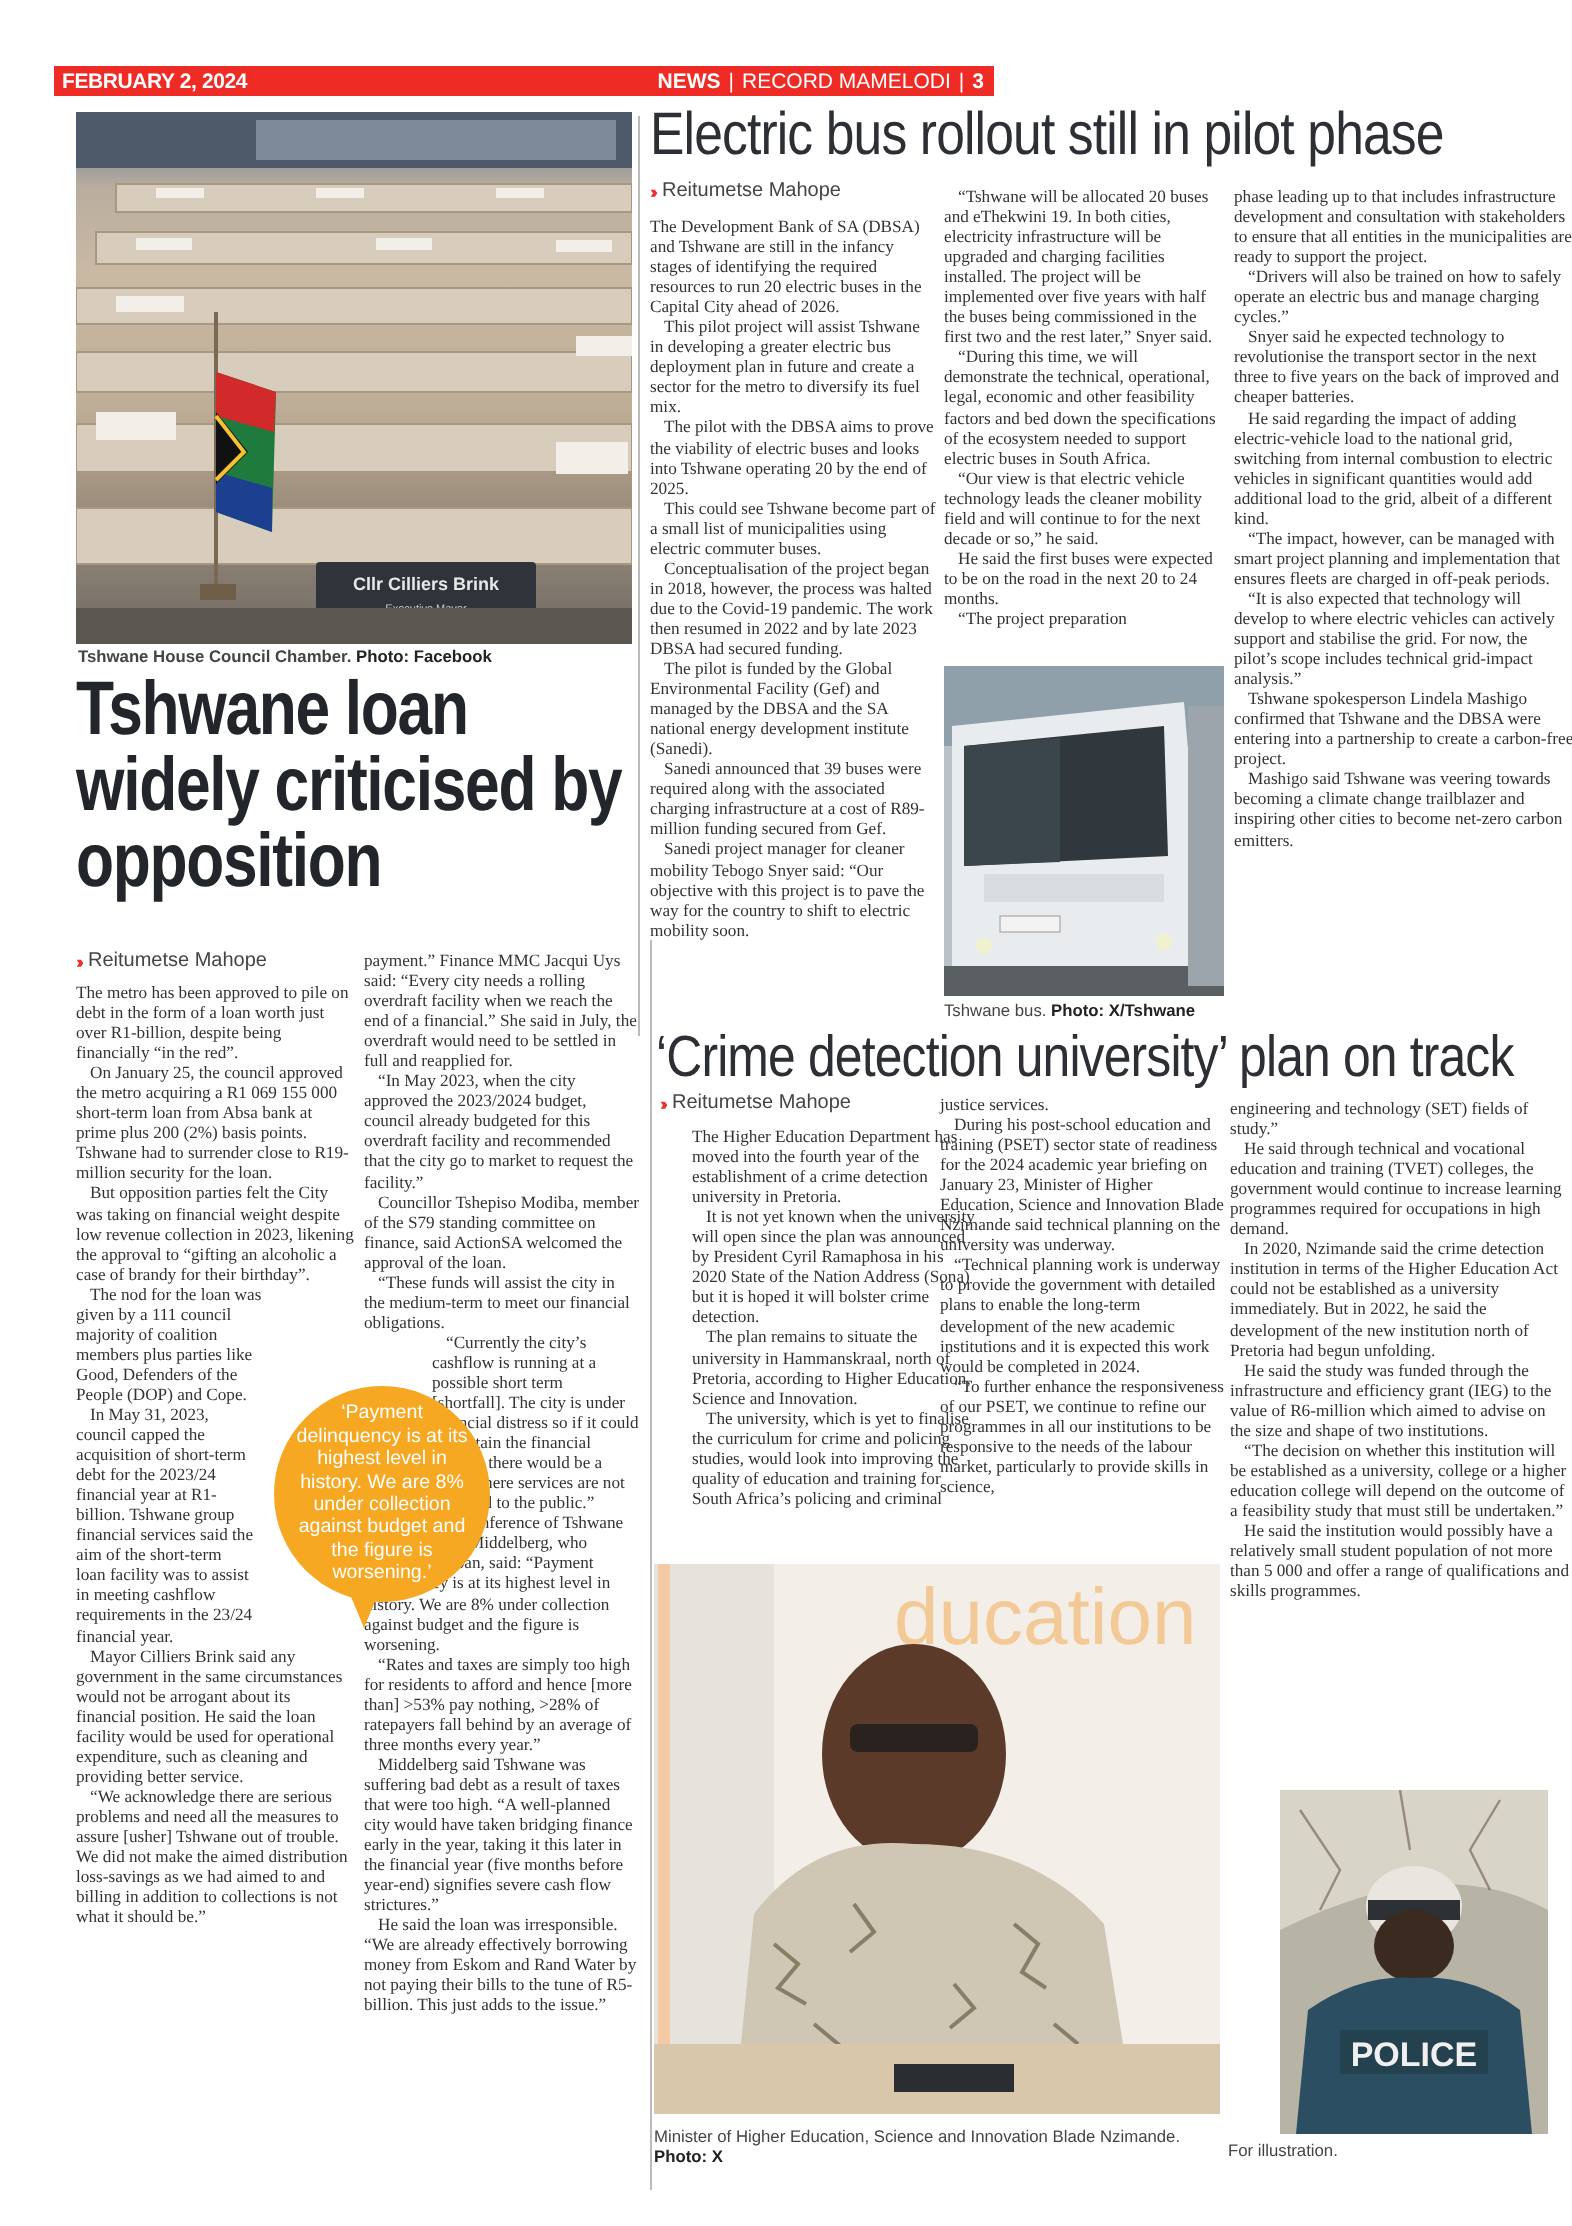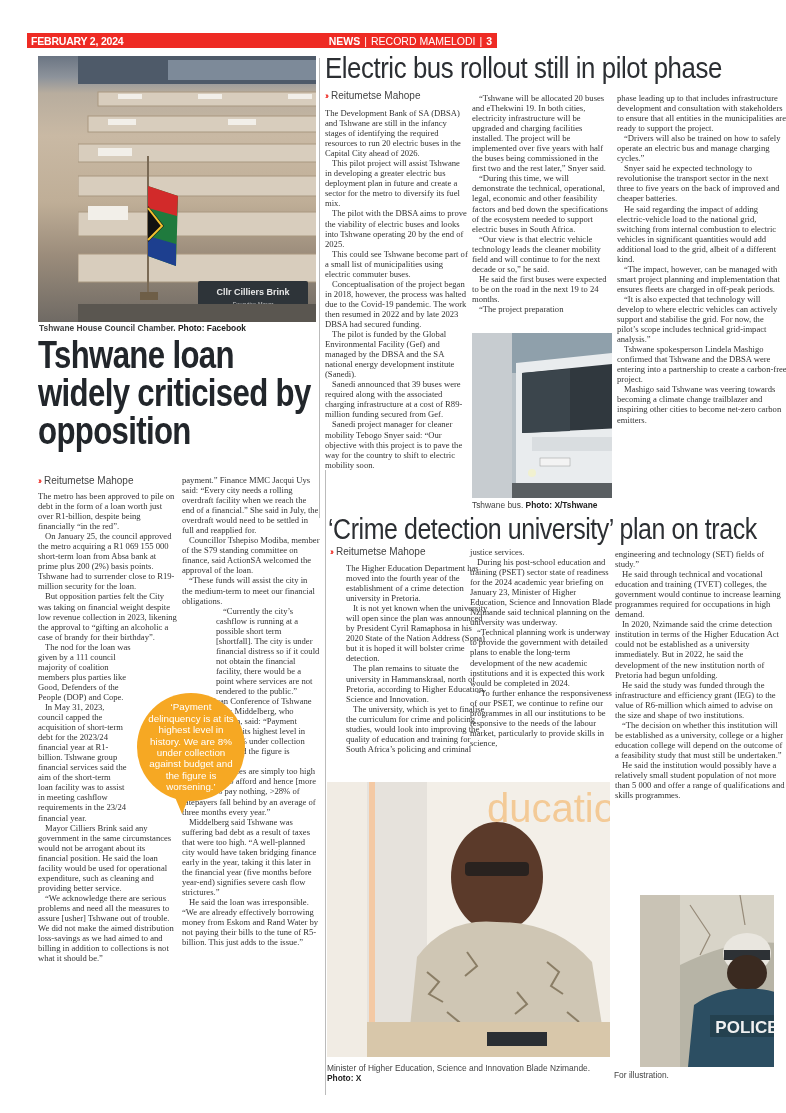--- a/index.html
+++ b/index.html
@@ -8,21 +8,21 @@
 
   .abs { position: absolute; }
   .body-text { font-size: 8.6px; line-height: 10.05px; color: #333; text-align: left; }
   .body-text p { text-indent: 7px; }
   .body-text p.noind { text-indent: 0; }
   .byline { font-family: "Liberation Sans", sans-serif; font-size: 10px; color: #444; display:flex; align-items:center; gap:4px; }
   .byline .arrow { color: #ee2b24; font-weight: bold; font-size: 9px; letter-spacing: -2px; }
   .caption { font-family: "Liberation Sans", sans-serif; font-size: 8.4px; color: #444; line-height: 10px; }
   .caption b { color: #222; }
   .vrule { position: absolute; width: 1px; background: #bbb; }
-  .photo { position: absolute; overflow: hidden; padding-left: 40px; }
+  .photo { position: absolute; overflow: hidden; }
 </style>
 </head>
 <body>
 
 <div class="abs" data-name="masthead-bar" style="left:27px; top:33px; width:469px; height:15px; background:#ee2b24; width:469px;"></div>
 <div class="abs" data-name="masthead-bar-full" style="left:27px; top:33px; width:470px; height:15px;"></div>
 
 <div class="abs" data-name="header-strip" style="left:27px; top:33px; width:470px;"></div>
 
 <div class="abs" data-name="page-header" style="left:27px; top:33px; width:469px; height:15px; background:#ee2b24; color:#fff; font-family:'Liberation Sans',sans-serif; font-size:10.5px; font-weight:bold; display:flex; align-items:center; justify-content:space-between; padding:0 4px; width:469px;">
@@ -199,20 +199,21 @@
   <p data-name="paragraph">On January 25, the council approved the metro acquiring a R1 069 155 000 short-term loan from Absa bank at prime plus 200 (2%) basis points. Tshwane had to surrender close to R19-million security for the loan.</p>
   <p data-name="paragraph">But opposition parties felt the City was taking on financial weight despite low revenue collection in 2023, likening the approval to “gifting an alcoholic a case of brandy for their birthday”.</p>
   <p data-name="paragraph" style="padding-right:40px;">The nod for the loan was given by a 111 council majority of coalition members plus parties like Good, Defenders of the People (DOP) and Cope.</p>
   <p data-name="paragraph" style="padding-right:50px;">In May 31, 2023, council capped the acquisition of short-term debt for the 2023/24 financial year at R1-billion. Tshwane group financial services said the aim of the short-term loan facility was to assist in meeting cashflow requirements in the 23/24 financial year.</p>
   <p data-name="paragraph">Mayor Cilliers Brink said any government in the same circumstances would not be arrogant about its financial position. He said the loan facility would be used for operational expenditure, such as cleaning and providing better service.</p>
   <p data-name="paragraph">“We acknowledge there are serious problems and need all the measures to assure [usher] Tshwane out of trouble. We did not make the aimed distribution loss-savings as we had aimed to and billing in addition to collections is not what it should be.”</p>
 </div>
 
 <div class="abs body-text" data-name="loan-column-2" style="left:182px; top:475px; width:138px;">
   <p class="noind" data-name="paragraph">payment.” Finance MMC Jacqui Uys said: “Every city needs a rolling overdraft facility when we reach the end of a financial.” She said in July, the overdraft would need to be settled in full and reapplied for.</p>
+  <p data-name="paragraph">“In May 2023, when the city approved the 2023/2024 budget, council already budgeted for this overdraft facility and recommended that the city go to market to request the facility.”</p>
   <p data-name="paragraph">Councillor Tshepiso Modiba, member of the S79 standing committee on finance, said ActionSA welcomed the approval of the loan.</p>
   <p data-name="paragraph">“These funds will assist the city in the medium-term to meet our financial obligations.</p>
   <p data-name="paragraph" style="padding-left:34px;">“Currently the city’s cashflow is running at a possible short term [shortfall]. The city is under financial distress so if it could not obtain the financial facility, there would be a point where services are not rendered to the public.”</p>
   <p data-name="paragraph">Republican Conference of Tshwane councillor Lex Middelberg, who opposed the loan, said: “Payment delinquency is at its highest level in history. We are 8% under collection against budget and the figure is worsening.</p>
   <p data-name="paragraph">“Rates and taxes are simply too high for residents to afford and hence [more than] &gt;53% pay nothing, &gt;28% of ratepayers fall behind by an average of three months every year.”</p>
   <p data-name="paragraph">Middelberg said Tshwane was suffering bad debt as a result of taxes that were too high. “A well-planned city would have taken bridging finance early in the year, taking it this later in the financial year (five months before year-end) signifies severe cash flow strictures.”</p>
   <p data-name="paragraph">He said the loan was irresponsible. “We are already effectively borrowing money from Eskom and Rand Water by not paying their bills to the tune of R5-billion. This just adds to the issue.”</p>
 </div>
 
 <div class="abs" data-name="pull-quote-bubble" style="left:137px; top:693px; width:108px; height:108px; border-radius:50%; background:#f6a823; display:flex; align-items:center; justify-content:center; text-align:center; padding:8px;">
@@ -239,21 +240,21 @@
   <p data-name="paragraph">Conceptualisation of the project began in 2018, however, the process was halted due to the Covid-19 pandemic. The work then resumed in 2022 and by late 2023 DBSA had secured funding.</p>
   <p data-name="paragraph">The pilot is funded by the Global Environmental Facility (Gef) and managed by the DBSA and the SA national energy development institute (Sanedi).</p>
   <p data-name="paragraph">Sanedi announced that 39 buses were required along with the associated charging infrastructure at a cost of R89-million funding secured from Gef.</p>
   <p data-name="paragraph">Sanedi project manager for cleaner mobility Tebogo Snyer said: “Our objective with this project is to pave the way for the country to shift to electric mobility soon.</p>
 </div>
 
 <div class="abs body-text" data-name="bus-column-2" style="left:472px; top:93px; width:140px;">
   <p data-name="paragraph">“Tshwane will be allocated 20 buses and eThekwini 19. In both cities, electricity infrastructure will be upgraded and charging facilities installed. The project will be implemented over five years with half the buses being commissioned in the first two and the rest later,” Snyer said.</p>
   <p data-name="paragraph">“During this time, we will demonstrate the technical, operational, legal, economic and other feasibility factors and bed down the specifications of the ecosystem needed to support electric buses in South Africa.</p>
   <p data-name="paragraph">“Our view is that electric vehicle technology leads the cleaner mobility field and will continue to for the next decade or so,” he said.</p>
-  <p data-name="paragraph">He said the first buses were expected to be on the road in the next 19 to 24 months.</p>
+  <p data-name="paragraph">He said the first buses were expected to be on the road in the next 20 to 24 months.</p>
   <p data-name="paragraph">“The project preparation</p>
 </div>
 
 <div class="photo" data-name="tshwane-bus-photo" style="left:472px; top:333px; width:140px; height:165px; background:#c7ccd0;">
   <svg width="140" height="165" viewBox="0 0 140 165" data-name="bus-illustration">
     <rect width="140" height="165" fill="#b9c2c8"></rect>
     <rect x="0" y="0" width="140" height="40" fill="#8fa0ab"></rect>
     <path d="M4 30 L120 18 L132 160 L4 165 Z" fill="#e9ecee"></path>
     <path d="M10 40 L110 30 L112 95 L10 100 Z" fill="#30383e"></path>
     <path d="M10 40 L58 36 L58 98 L10 100 Z" fill="#3b454c"></path>

